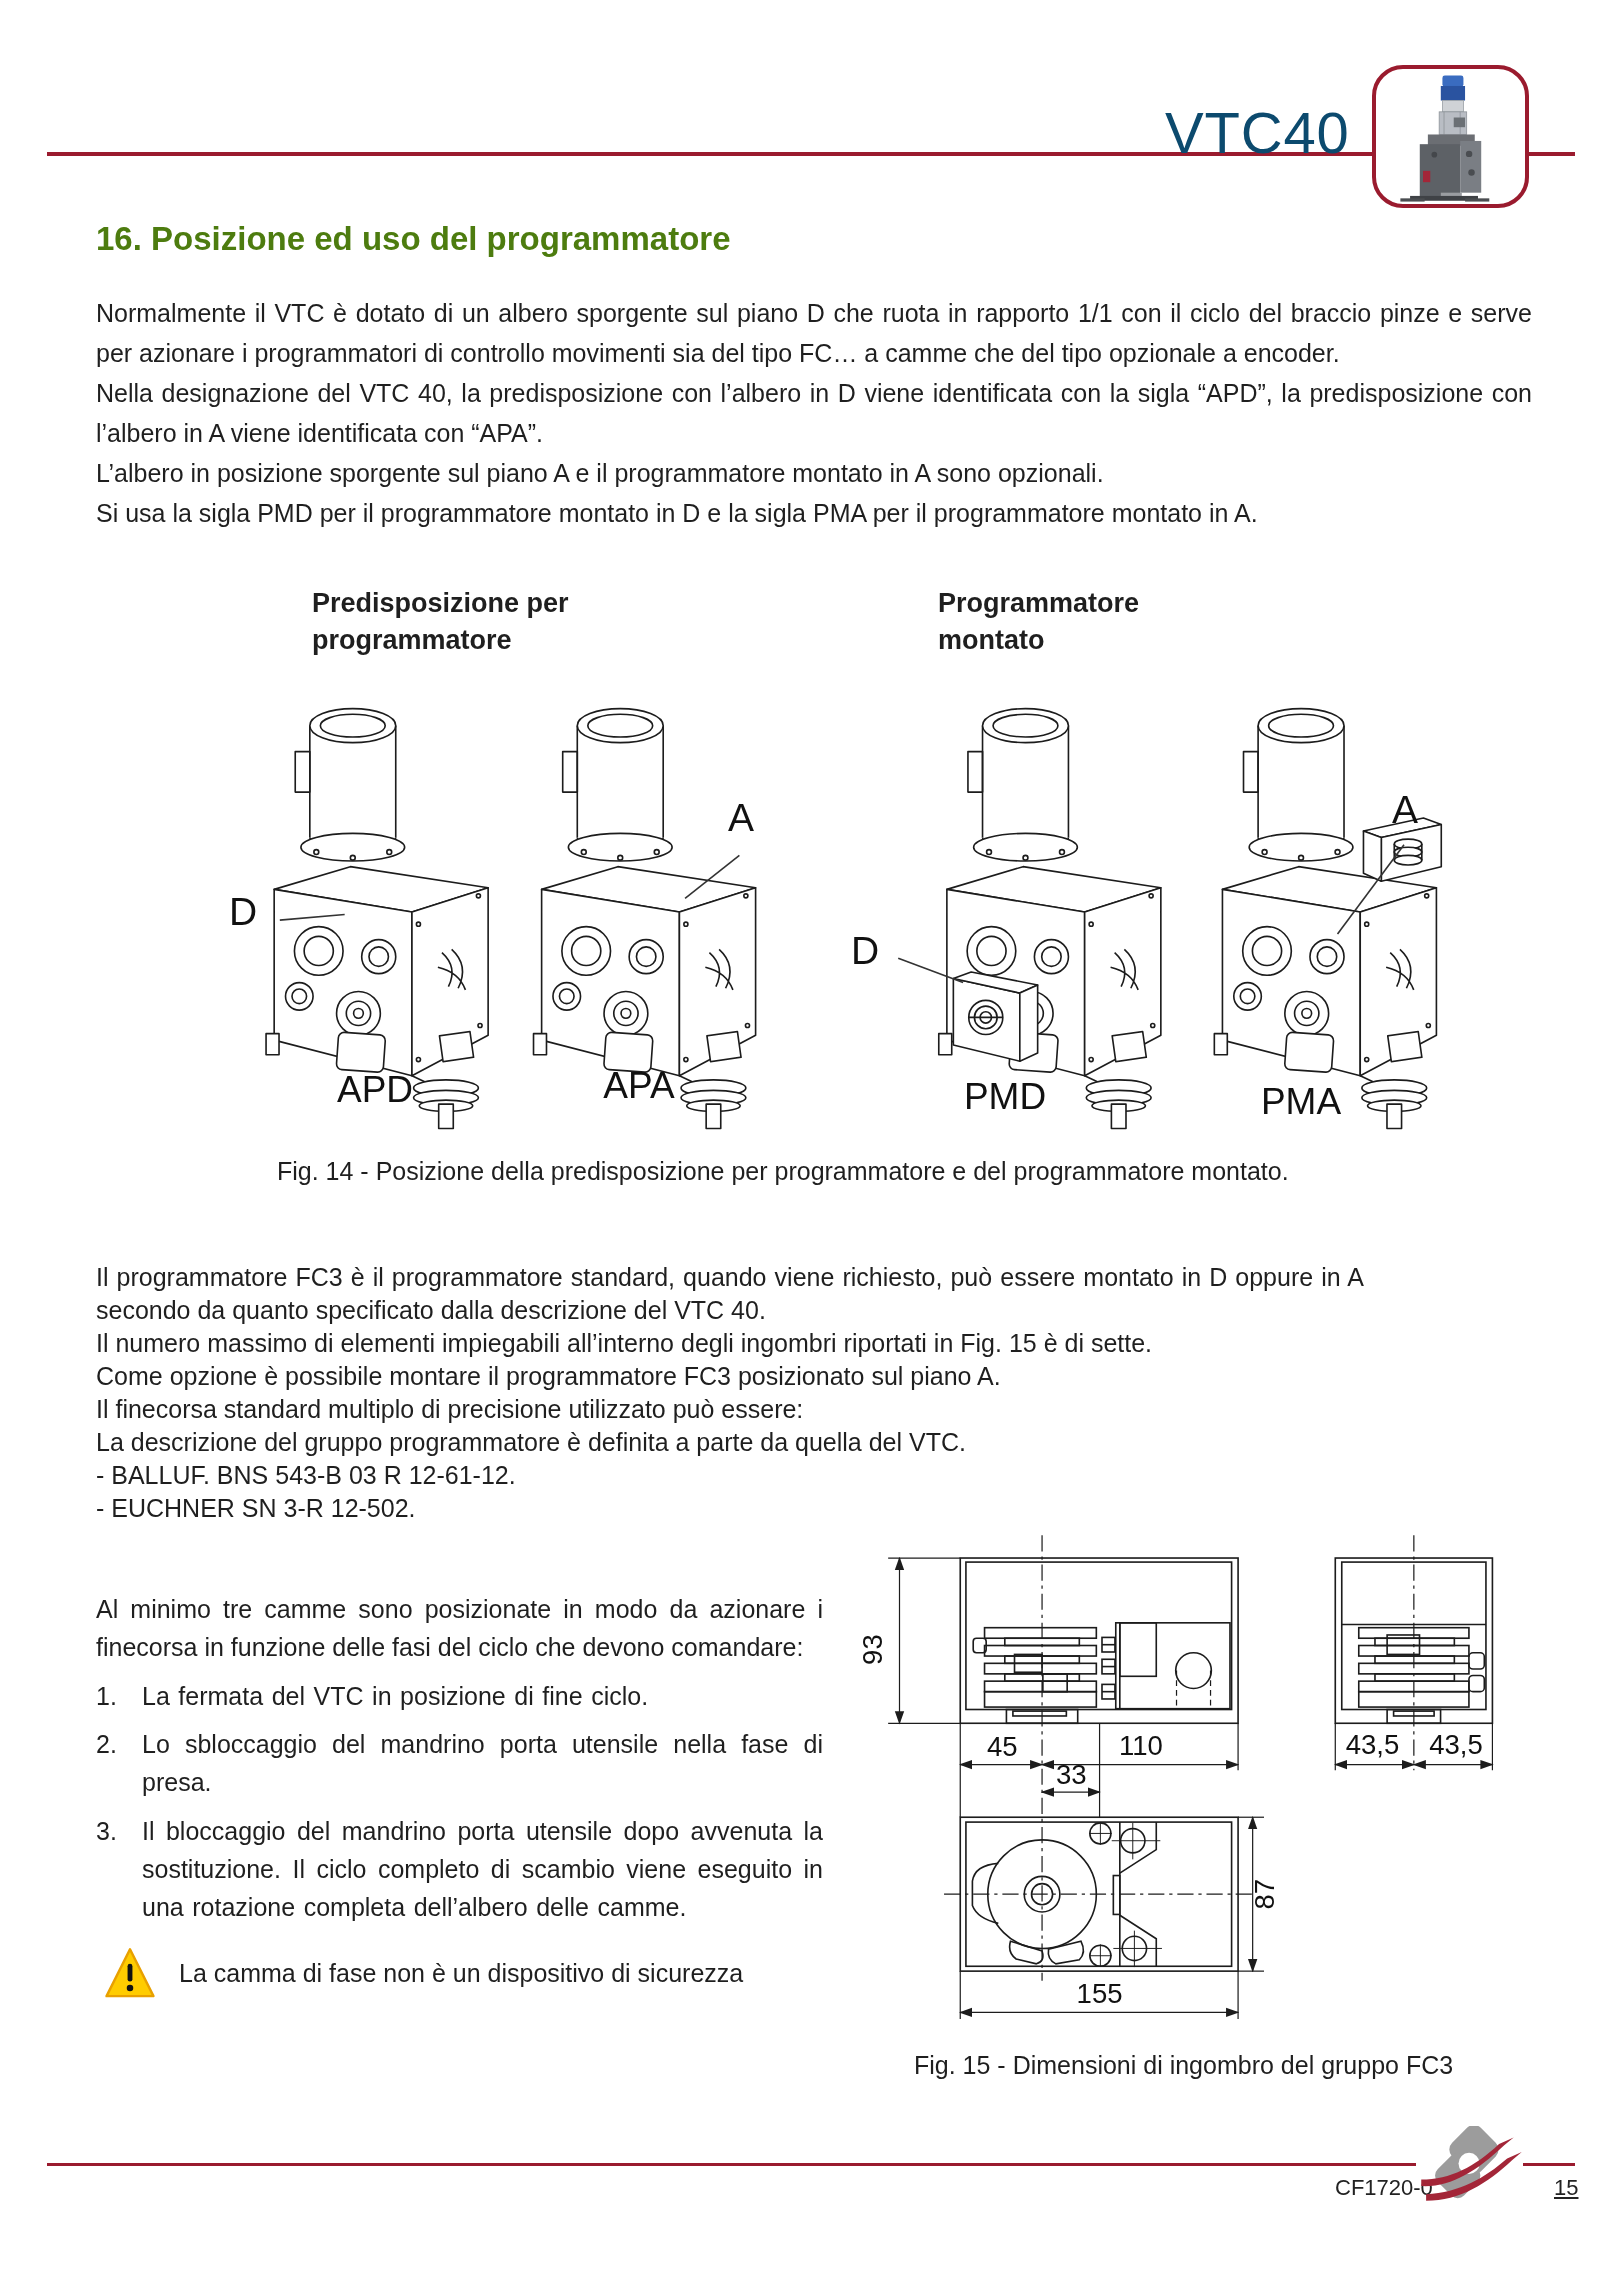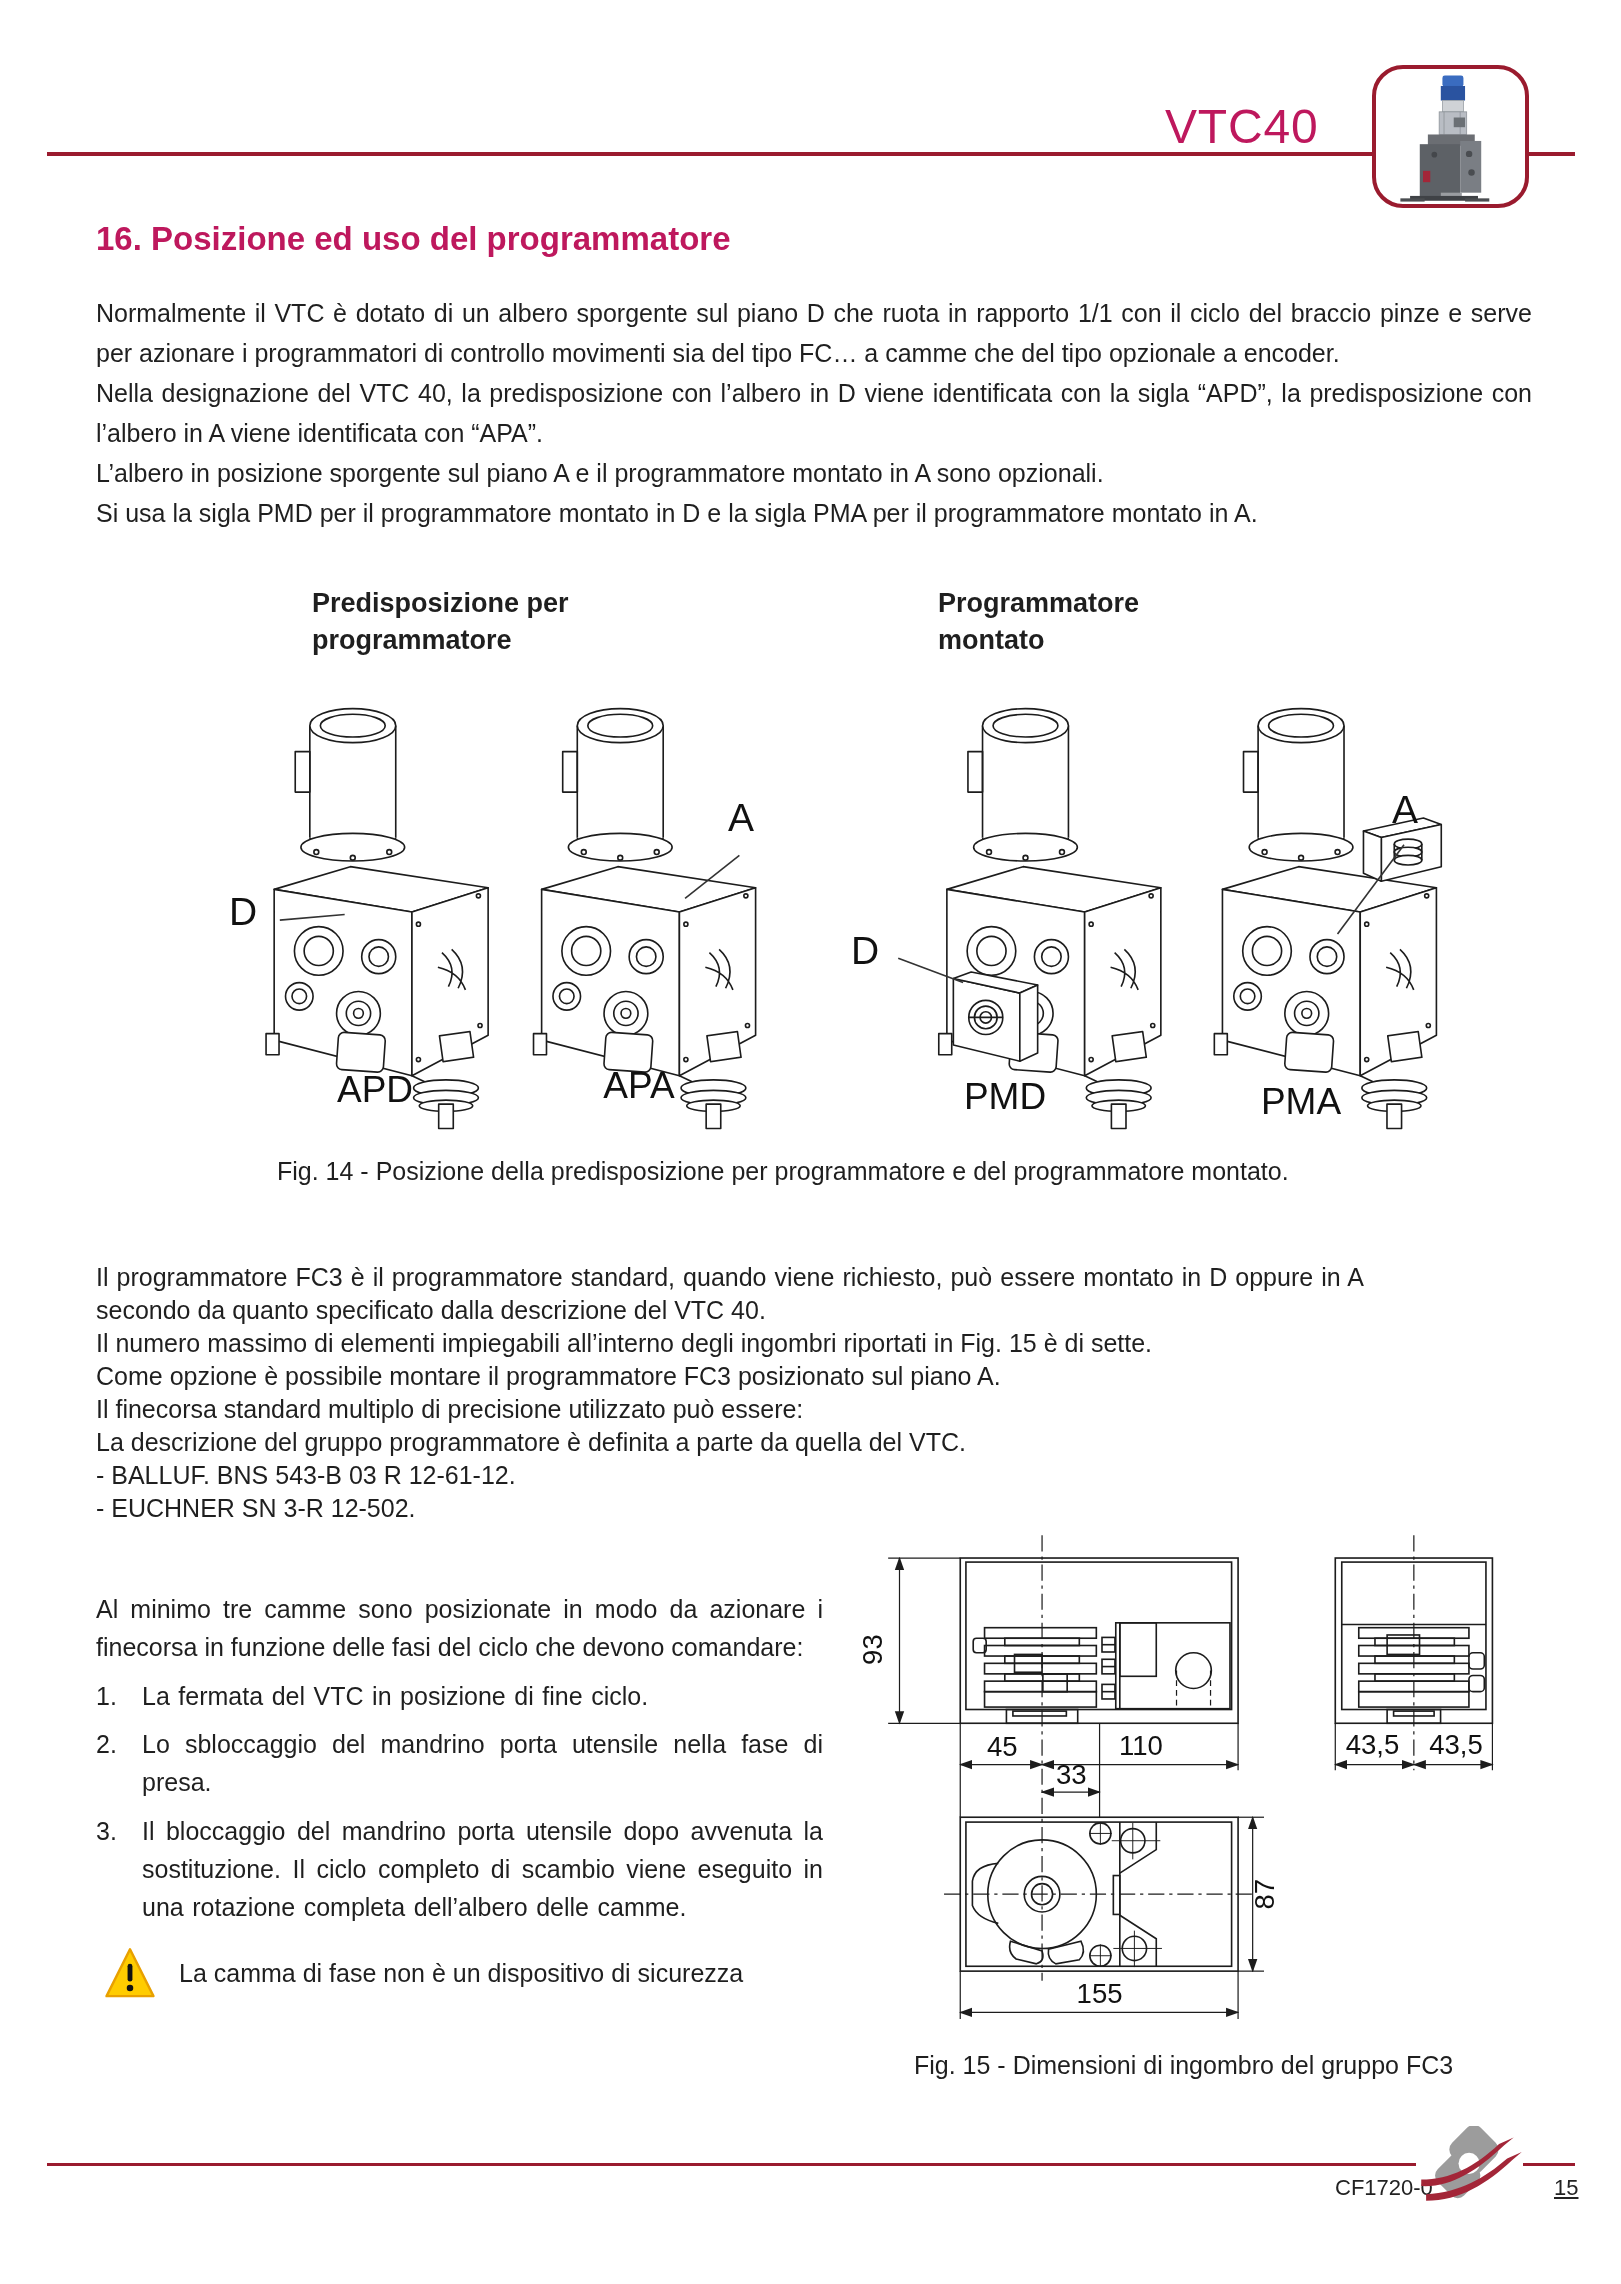--- a/index.html
+++ b/index.html
@@ -3,24 +3,24 @@
 <meta charset="utf-8">
 <style>
   html,body{margin:0;padding:0;background:#e8e8e8;}
   #page{
     position:relative;width:1621px;height:2284px;background:#ffffff;
     font-family:"Liberation Sans",sans-serif;color:#1f1f1f;overflow:hidden;
   }
   .abs{position:absolute;}
   
   .rule{background:#9a1b2e;height:4px;}
-  #vtc-model{font-size:48px;color:#be185d;letter-spacing:0.8px;font-weight:400;}
+  #vtc-model{font-size:58px;color:#0c4a6e;letter-spacing:0.8px;font-weight:400;}
   #logo-box{width:149px;height:135px;border:4.9px solid #9a1b2e;border-radius:31px;background:#fff;z-index:5;}
   
-  #sec-title{font-size:33px;font-weight:bold;color:#be185d;}
+  #sec-title{font-size:33px;font-weight:bold;color:#4d7c0f;}
   
   .bodytxt{font-size:25px;line-height:40px;text-align:justify;}
   .bodytxt p{margin:0;}
   .specs{line-height:33px;}
   .colhead{font-size:27px;font-weight:bold;line-height:37px;}
   .caption{font-size:25px;}
   .machine-label{font-size:37px;color:#111;text-align:center;width:130px;}
   .callout{font-size:39px;color:#111;}
   
   #cams{width:727px;font-size:25px;line-height:38px;}

